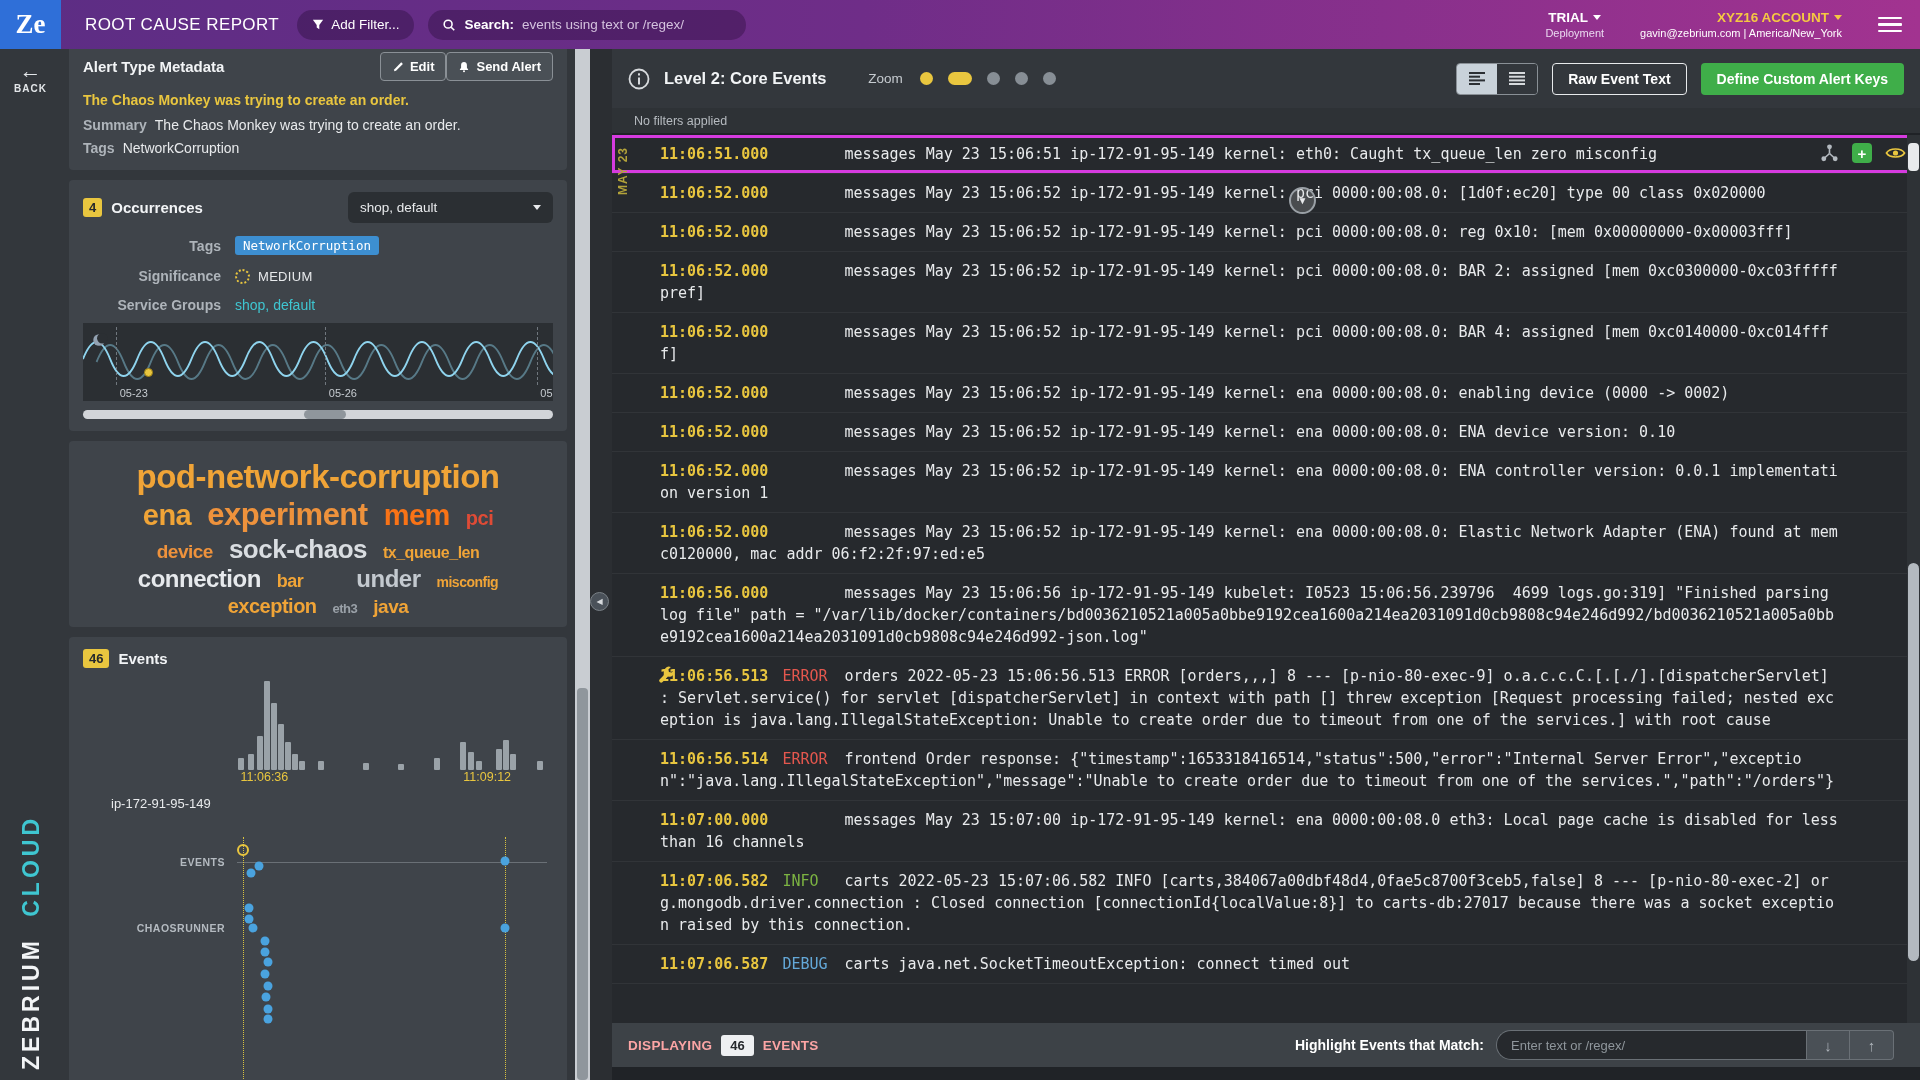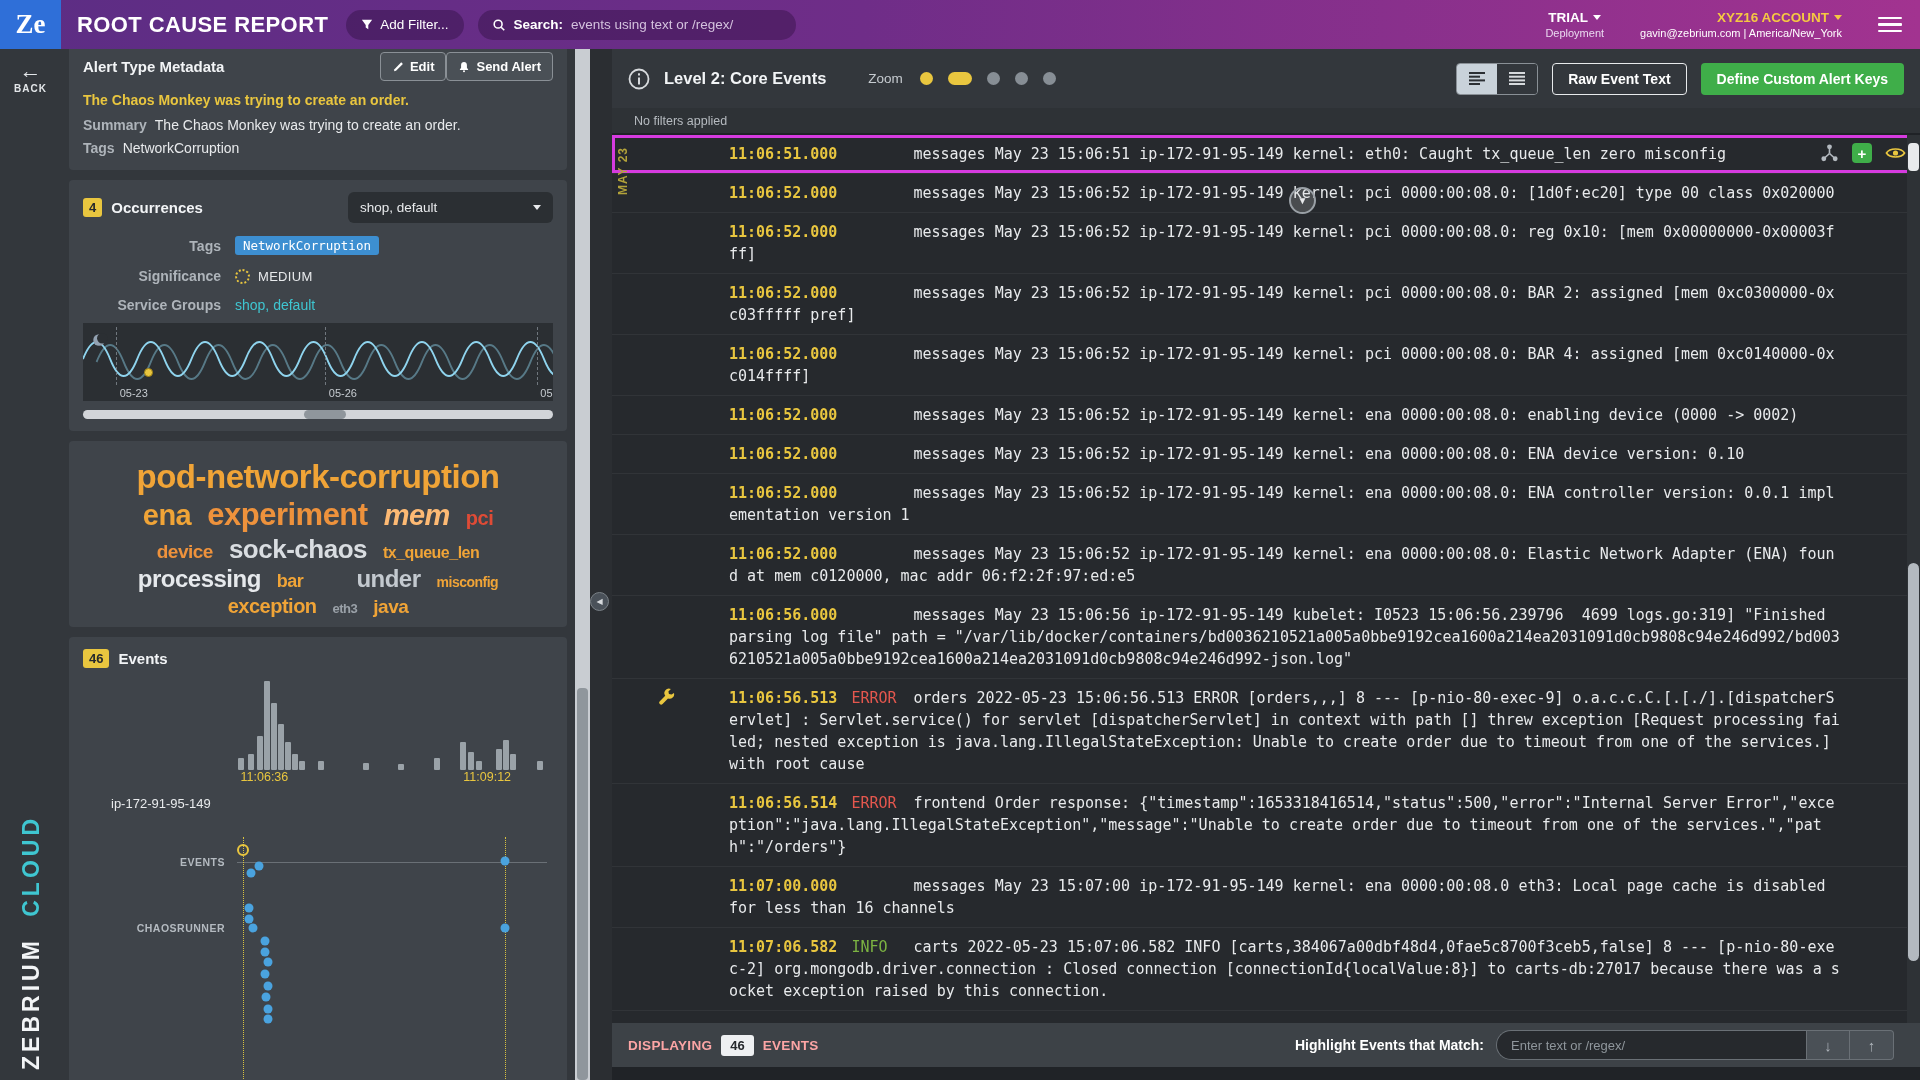--- a/index.html
+++ b/index.html
@@ -3,21 +3,21 @@
 <meta charset="utf-8">
 <style>
 *{margin:0;padding:0;box-sizing:border-box}
 html,body{width:1920px;height:1080px;overflow:hidden;background:#2b2e32;font-family:"Liberation Sans",sans-serif}
 button{font-family:inherit;cursor:pointer}
 input{font-family:inherit;outline:none}
 
 
 .topbar{position:absolute;left:0;top:0;width:1920px;height:49px;display:flex;align-items:center;background:linear-gradient(90deg,#5c2d84 0%,#6f2d88 45%,#a23390 100%);z-index:6}
 .logo{width:61px;height:49px;background:#2f6fd8;color:#fff;display:flex;align-items:center;justify-content:center;font-family:"Liberation Serif",serif;font-size:27px;font-weight:bold;flex:none;border:none}
-.tb-title{color:#fff;font-size:22px;font-weight:700;letter-spacing:.4px;margin-left:16px;white-space:nowrap}
+.tb-title{color:#fff;font-size:17px;font-weight:400;letter-spacing:.4px;margin-left:24px;white-space:nowrap}
 .pill-btn{display:flex;align-items:center;gap:7px;height:30px;padding:0 15px;border:none;border-radius:15px;background:rgba(35,8,48,.35);color:#fff;font-size:13.5px;margin-left:18px;white-space:nowrap}
 .search-pill{display:flex;align-items:center;gap:8px;height:30px;padding:0 14px;border-radius:15px;background:rgba(35,8,48,.35);margin-left:14px;width:318px}
 .search-pill .lbl{color:#fff;font-weight:700;font-size:13.5px}
 .search-pill input{flex:1;background:transparent;border:none;color:#fff;font-size:13.5px;min-width:0}
 .search-pill input::placeholder{color:#d4c2de}
 .tb-right{margin-left:auto;display:flex;align-items:center;gap:36px;padding-right:18px}
 .tb-trial{text-align:center;color:#fff;cursor:pointer}
 .tb-trial .l1{font-size:13.5px;font-weight:700;display:flex;align-items:center;gap:5px;justify-content:center}
 .tb-trial .l2{font-size:11px;color:#ead9f0;margin-top:2px}
 .tb-account{text-align:right;cursor:pointer}
@@ -96,21 +96,21 @@
 .zpill{width:24px;height:13px;border-radius:7px;background:#e9c63f;border:none;padding:0}
 .hdr-right{margin-left:auto;display:flex;align-items:center;gap:14px}
 .view-toggle{display:flex;border:1px solid #8a9096;border-radius:4px;overflow:hidden}
 .vt-btn{width:40px;height:30px;display:flex;align-items:center;justify-content:center;border:none;background:#33373c}
 .vt-btn.active{background:#c9d2da}
 .btn-outline{background:transparent;border:1.5px solid #e8eaec;border-radius:4px;color:#fff;font-size:14px;font-weight:600;padding:7px 15px;white-space:nowrap}
 .btn-green{background:#3fae49;border:none;border-radius:4px;color:#fff;font-size:14px;font-weight:600;padding:8px 16px;white-space:nowrap}
 .filters-strip{height:27px;background:#2e3236;border-bottom:2px solid #1f2226;color:#b6bbc0;font-size:12.5px;display:flex;align-items:center;padding-left:22px;flex:none}
 .log-viewport{flex:1;overflow:hidden;position:relative}
 .may-label{position:absolute;left:4px;top:12px;writing-mode:vertical-rl;transform:rotate(180deg);color:#b3a33a;font-size:12px;font-weight:700;letter-spacing:1px;white-space:nowrap;z-index:2}
-.log-row{position:relative;font-family:"DejaVu Sans Mono",monospace;font-size:15px;line-height:22px;padding:8px 78px 8px 117px;border-bottom:1px solid rgba(255,255,255,.055);color:#e8eaec;cursor:pointer}
+.log-row{position:relative;font-family:"DejaVu Sans Mono",monospace;font-size:15px;line-height:22px;padding:8px 78px 8px 48px;border-bottom:1px solid rgba(255,255,255,.055);color:#e8eaec;cursor:pointer}
 .log-row.hl{box-shadow:inset 0 0 0 3px #d63be0}
 .log-time{color:#e9c63f;font-weight:700}
 .log-sev{display:inline-block;width:76px;padding-left:14px}
 .log-sev.error{color:#e4574e}
 .log-sev.info{color:#7cb342}
 .log-sev.debug{color:#64a8d8}
 .log-text{white-space:pre-wrap;word-break:break-all}
 .key-icon{position:absolute;left:46px;top:9px}
 .row-icons{position:absolute;right:14px;top:8px;display:flex;align-items:center;gap:13px}
 .ric{display:flex;align-items:center;justify-content:center;cursor:pointer}
@@ -244,30 +244,30 @@
       </div>
   </div>
 
   <div class="panel wc-panel">
       <div class="wc-line">
         <span class="wc-word" style="font-size: 33px; color: rgb(240, 164, 55);">pod-network-corruption</span>
       </div>
       <div class="wc-line">
         <span class="wc-word" style="font-size: 29px; color: rgb(240, 164, 55);">ena</span>
         <span class="wc-word" style="font-size: 31px; color: rgb(238, 146, 60);">experiment</span>
-        <span class="wc-word" style="font-size: 29px; color: #fdba74; font-style: italic;">mem</span>
+        <span class="wc-word" style="font-size: 29px; color: #f97316;">mem</span>
         <span class="wc-word" style="font-size: 20px; color: rgb(223, 75, 54);">pci</span>
       </div>
       <div class="wc-line">
         <span class="wc-word" style="font-size: 19px; color: rgb(238, 146, 60);">device</span>
         <span class="wc-word" style="font-size: 26px; color: rgb(217, 221, 225);">sock-chaos</span>
         <span class="wc-word" style="font-size: 16px; color: rgb(240, 164, 55);">tx_queue_len</span>
       </div>
       <div class="wc-line">
-        <span class="wc-word" style="font-size: 24px; color: rgb(230, 233, 236);">processing</span>
+        <span class="wc-word" style="font-size: 24px; color: rgb(230, 233, 236);">connection</span>
         <span class="wc-word" style="font-size: 18px; color: rgb(240, 164, 55);">bar</span>
         <span class="wc-word" style="font-size: 24px; color: rgb(195, 201, 207); margin-left: 37px;">under</span>
         <span class="wc-word" style="font-size: 14px; color: rgb(240, 164, 55);">misconfig</span>
       </div>
       <div class="wc-line">
         <span class="wc-word" style="font-size: 20px; color: rgb(240, 164, 55);">exception</span>
         <span class="wc-word" style="font-size: 13px; color: rgb(154, 161, 168);">eth3</span>
         <span class="wc-word" style="font-size: 19px; color: rgb(240, 164, 55);">java</span>
       </div>
     </div>

